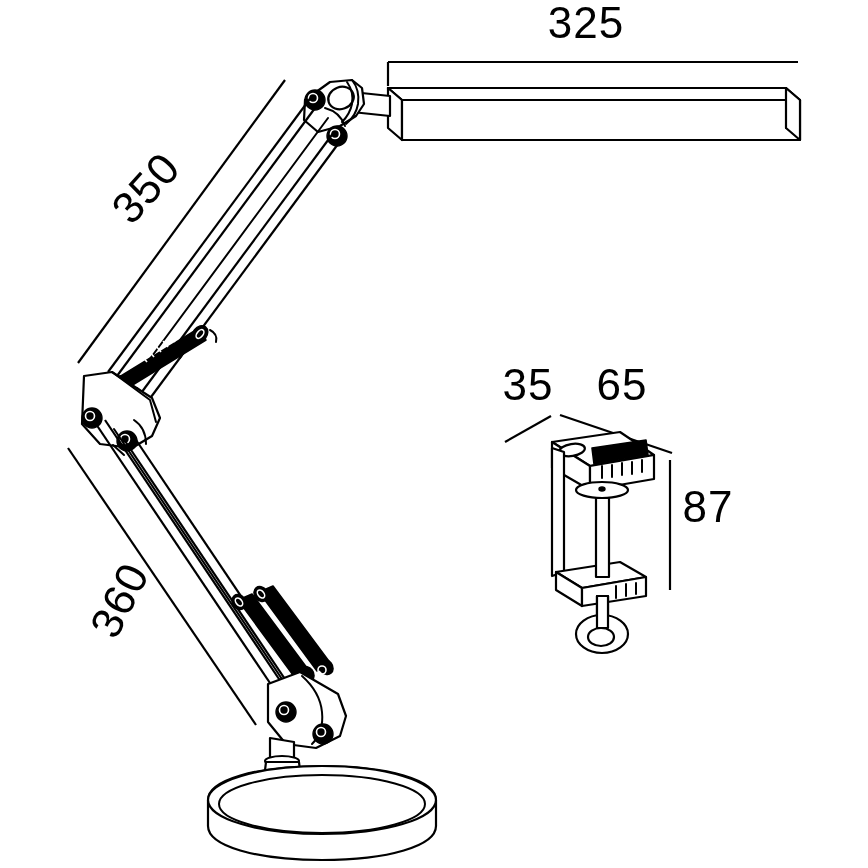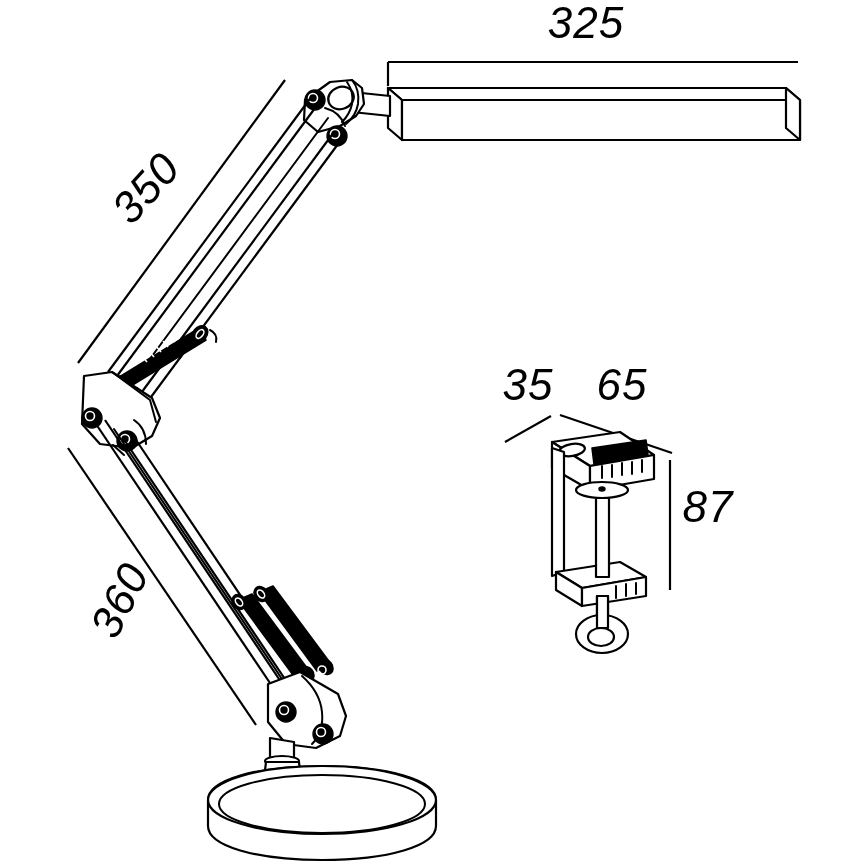--- a/index.html
+++ b/index.html
@@ -9,21 +9,20 @@
   }
   body {
     font-family: "Liberation Sans", sans-serif;
   }
   #drawing-root {
     position: relative;
     width: 868px;
     height: 868px;
     background: #ffffff;
     overflow: hidden;
-    font-style: italic;
   }
   #tech-svg {
     display: block;
     width: 868px;
     height: 868px;
   }
   .dim-text {
     font-family: "Liberation Sans", sans-serif;
     font-size: 44px;
     font-weight: 400;

